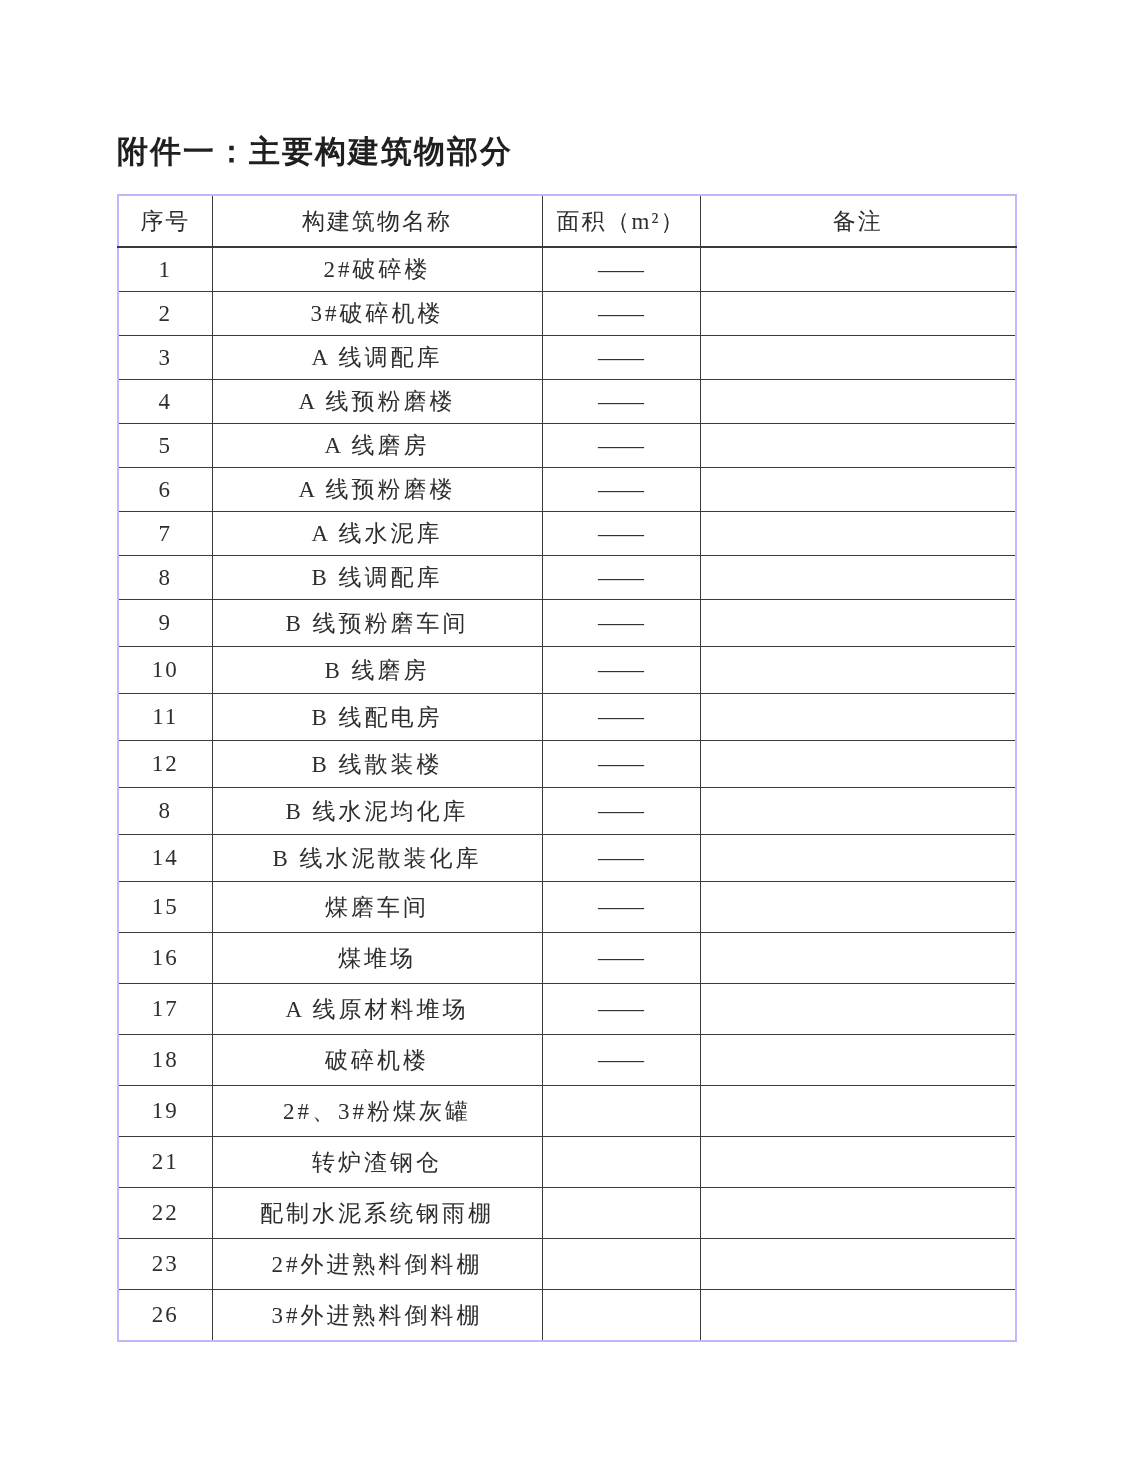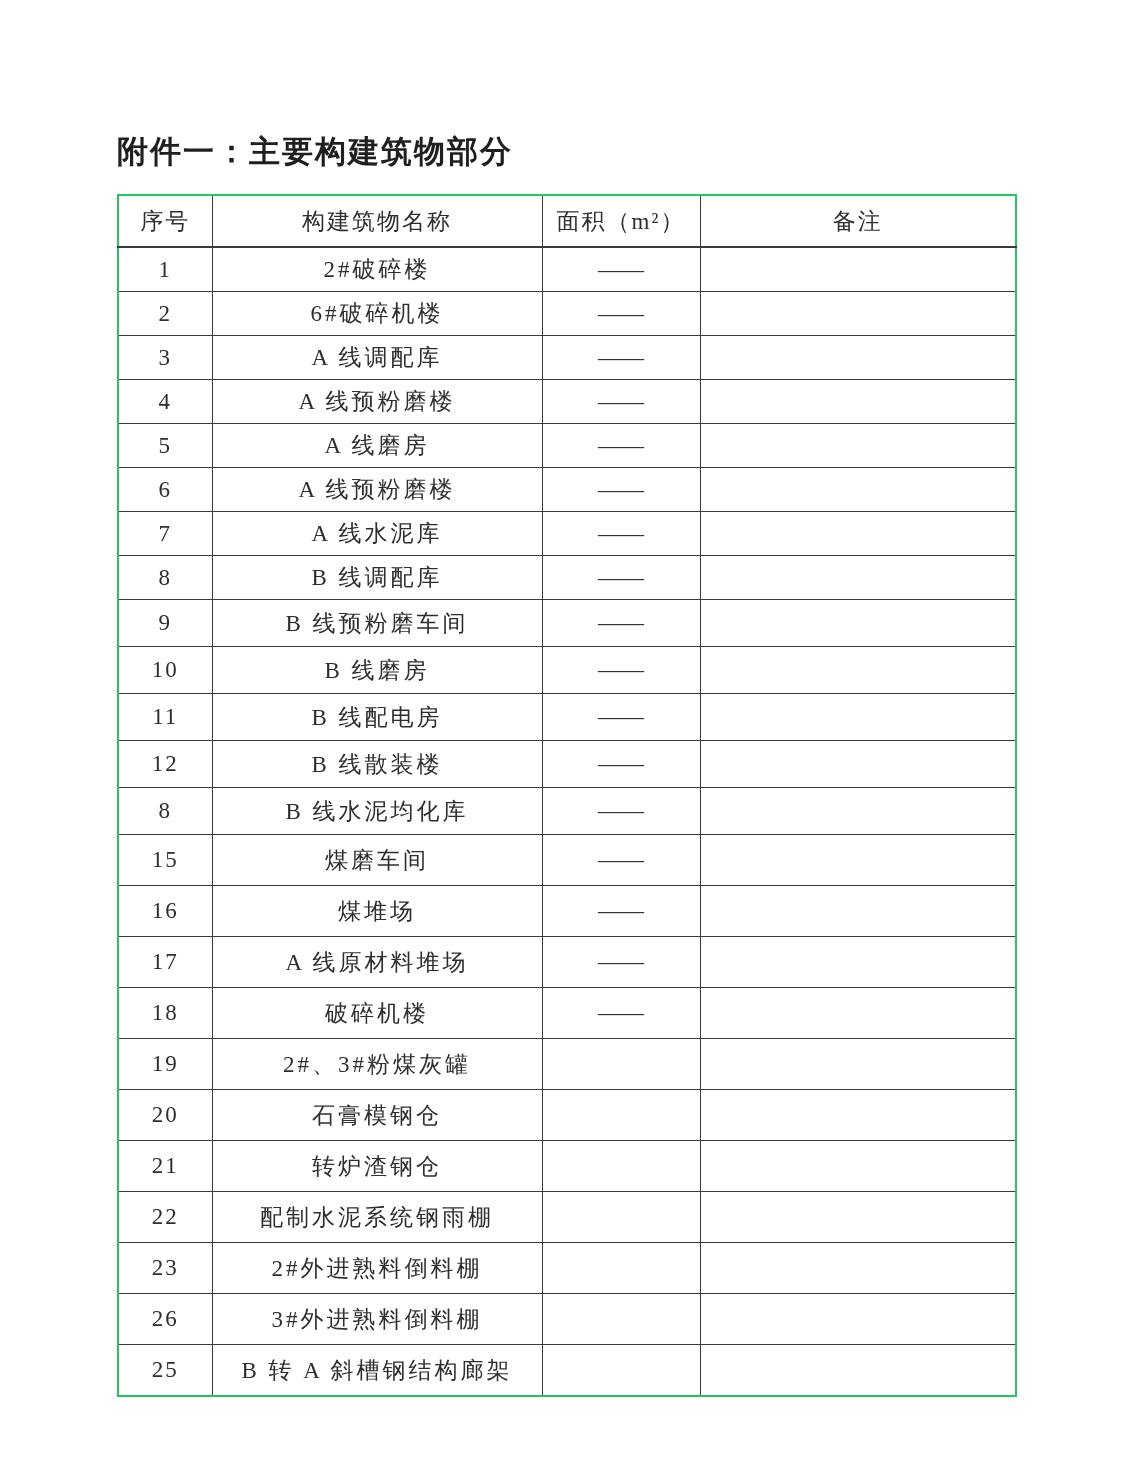--- a/index.html
+++ b/index.html
@@ -23,21 +23,21 @@
     font-weight: bold;
     color: #1f1f1f;
     letter-spacing: 2px;
     margin: 0 0 21px 0;
     font-family: Liberation Mono, monospace;
   }
   table.building-table {
     border-collapse: collapse;
     table-layout: fixed;
     width: 898px;
-    border: 2px solid #22c55e;
+    border: 2px solid #c4b5fd;
   }
   .building-table col.c-no     { width: 94px;  }
   .building-table col.c-name   { width: 330px; }
   .building-table col.c-area   { width: 158px; }
   .building-table col.c-remark { width: 316px; }
   .building-table th,
   .building-table td {
     border: 1.5px solid #3a3a3a;
     text-align: center;
     vertical-align: middle;
@@ -83,21 +83,21 @@
     <tbody>
 
     <tr class="h-s">
           <td class="cell-no">1</td>
           <td class="cell-name">2#破碎楼</td>
           <td class="cell-area">——</td>
           <td class="cell-remark"></td>
         </tr>
         <tr class="h-s">
           <td class="cell-no">2</td>
-          <td class="cell-name">6#破碎机楼</td>
+          <td class="cell-name">3#破碎机楼</td>
           <td class="cell-area">——</td>
           <td class="cell-remark"></td>
         </tr>
         <tr class="h-s">
           <td class="cell-no">3</td>
           <td class="cell-name">A 线调配库</td>
           <td class="cell-area">——</td>
           <td class="cell-remark"></td>
         </tr>
         <tr class="h-s">
@@ -153,20 +153,26 @@
           <td class="cell-name">B 线散装楼</td>
           <td class="cell-area">——</td>
           <td class="cell-remark"></td>
         </tr>
         <tr class="h-m">
           <td class="cell-no">8</td>
           <td class="cell-name">B 线水泥均化库</td>
           <td class="cell-area">——</td>
           <td class="cell-remark"></td>
         </tr>
+        <tr class="h-m">
+          <td class="cell-no">14</td>
+          <td class="cell-name">B 线水泥散装化库</td>
+          <td class="cell-area">——</td>
+          <td class="cell-remark"></td>
+        </tr>
         <tr class="h-l">
           <td class="cell-no">15</td>
           <td class="cell-name">煤磨车间</td>
           <td class="cell-area">——</td>
           <td class="cell-remark"></td>
         </tr>
         <tr class="h-l">
           <td class="cell-no">16</td>
           <td class="cell-name">煤堆场</td>
           <td class="cell-area">——</td>
@@ -184,50 +190,38 @@
           <td class="cell-area">——</td>
           <td class="cell-remark"></td>
         </tr>
         <tr class="h-l">
           <td class="cell-no">19</td>
           <td class="cell-name">2#、3#粉煤灰罐</td>
           <td class="cell-area"></td>
           <td class="cell-remark"></td>
         </tr>
         <tr class="h-l">
-          <td class="cell-no">20</td>
-          <td class="cell-name">石膏模钢仓</td>
-          <td class="cell-area"></td>
-          <td class="cell-remark"></td>
-        </tr>
-        <tr class="h-l">
           <td class="cell-no">21</td>
           <td class="cell-name">转炉渣钢仓</td>
           <td class="cell-area"></td>
           <td class="cell-remark"></td>
         </tr>
         <tr class="h-l">
           <td class="cell-no">22</td>
           <td class="cell-name">配制水泥系统钢雨棚</td>
           <td class="cell-area"></td>
           <td class="cell-remark"></td>
         </tr>
         <tr class="h-l">
           <td class="cell-no">23</td>
           <td class="cell-name">2#外进熟料倒料棚</td>
           <td class="cell-area"></td>
           <td class="cell-remark"></td>
         </tr>
         <tr class="h-l">
           <td class="cell-no">26</td>
           <td class="cell-name">3#外进熟料倒料棚</td>
-          <td class="cell-area"></td>
-          <td class="cell-remark"></td>
-        </tr>
-        <tr class="h-l">
-          <td class="cell-no">25</td>
-          <td class="cell-name">B 转 A 斜槽钢结构廊架</td>
           <td class="cell-area"></td>
           <td class="cell-remark"></td>
         </tr>
       </tbody>
   </table>
 </div>
 
 </body></html>

